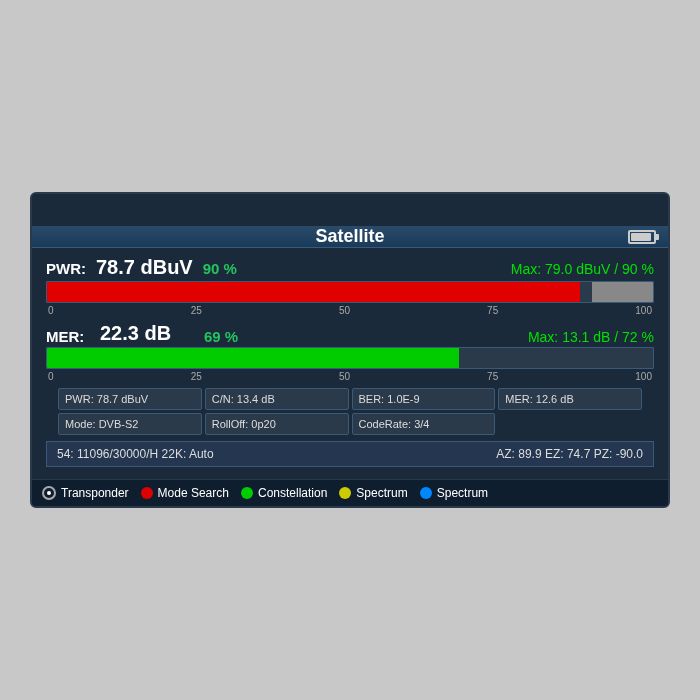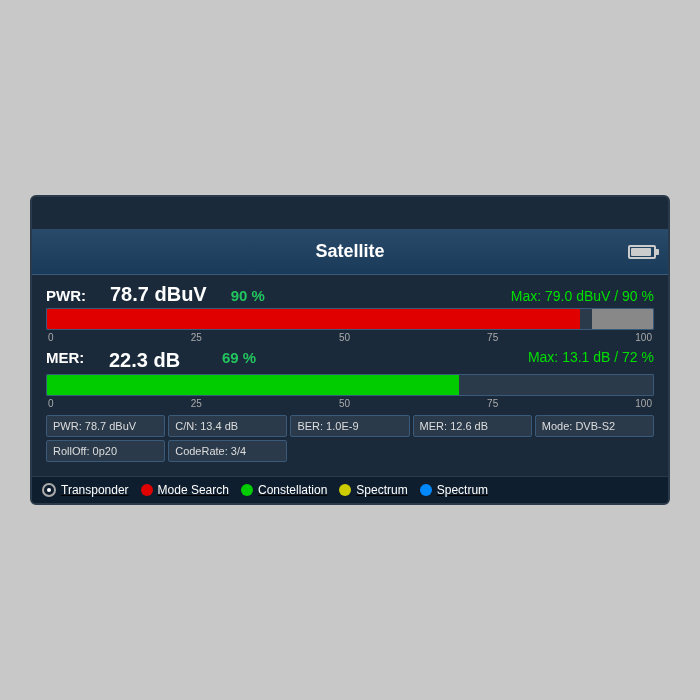--- a/index.html
+++ b/index.html
@@ -15,21 +15,21 @@
     .device {
       width: 640px;
       background: #1a2a3a;
       border: 2px solid #2a3a4a;
       border-radius: 6px;
       overflow: hidden;
     }
     .title-bar {
       background: linear-gradient(to bottom, #2a4a6a, #1a3a5a);
       text-align: center;
-      padding: 12px 12px;
+      padding: 0 12px;
       display: flex;
       justify-content: center;
       position: relative;
       border-bottom: 1px solid #3a5a7a;
       margin-top: 32px;
     }
     .title-text {
       color: white;
       font-size: 18px;
       font-weight: bold;
@@ -66,21 +66,21 @@
       border-radius: 1px;
     }
     .main-content {
       background: #1a2a3a;
       padding: 8px 14px;
     }
     
     .pwr-row {
       display: flex;
       align-items: baseline;
-      gap: 24px;
+      gap: 10px;
       margin-bottom: 2px;
     }
     .pwr-label {
       color: white;
       font-size: 15px;
       font-weight: bold;
       min-width: 40px;
     }
     .pwr-value {
       color: white;
@@ -131,30 +131,30 @@
       padding: 0 2px;
       margin-bottom: 6px;
     }
     .bar-scale span {
       color: #aaa;
       font-size: 10px;
     }
     
     .mer-row {
       display: flex;
-      align-items: flex-start;
-      gap: 23px;
+      align-items: flex-end;
+      gap: 14px;
       margin-bottom: 2px;
     }
     
     .info-grid {
       display: grid;
-      grid-template-columns: 1fr 1fr 1fr 1fr 1fr;
+      grid-template-columns: 1fr 1fr 1fr 1fr;
       gap: 3px;
-      margin: 6px 0;
+      margin: 6px 12px;
     }
     .info-cell {
       background: #2a3a4a;
       border: 1px solid #3a5a7a;
       color: #ddd;
       font-size: 11px;
       padding: 4px 6px;
       border-radius: 2px;
     }
     
@@ -176,21 +176,20 @@
       text-align: right;
     }
     
     .bottom-nav {
       background: #0f1e2e;
       display: flex;
       align-items: center;
       padding: 6px 10px;
       gap: 0;
       border-top: 1px solid #2a3a4a;
-      text-decoration: underline;
     }
     .nav-item {
       display: flex;
       align-items: center;
       gap: 5px;
       padding: 0 12px 0 0;
       color: white;
       font-size: 12px;
       cursor: pointer;
     }
@@ -277,20 +276,24 @@
     <div class="info-grid">
       <div class="info-cell">PWR: 78.7 dBuV</div>
       <div class="info-cell">C/N: 13.4 dB</div>
       <div class="info-cell">BER: 1.0E-9</div>
       <div class="info-cell">MER: 12.6 dB</div>
       <div class="info-cell">Mode: DVB-S2</div>
       <div class="info-cell">RollOff: 0p20</div>
       <div class="info-cell">CodeRate: 3/4</div>
     </div>
 
+    <div class="status-bar">
+      <span class="status-left">54: 11096/30000/H 22K: Auto</span>
+      <span class="status-right">AZ: 89.9  EZ: 74.7  PZ: -90.0</span>
+    </div>
 
   </div>
 
   <div class="bottom-nav">
     <div class="nav-item">
       <div class="transponder-icon"></div>
       <span>Transponder</span>
     </div>
     <div class="nav-item">
       <div class="nav-dot nav-dot-auto"></div>

